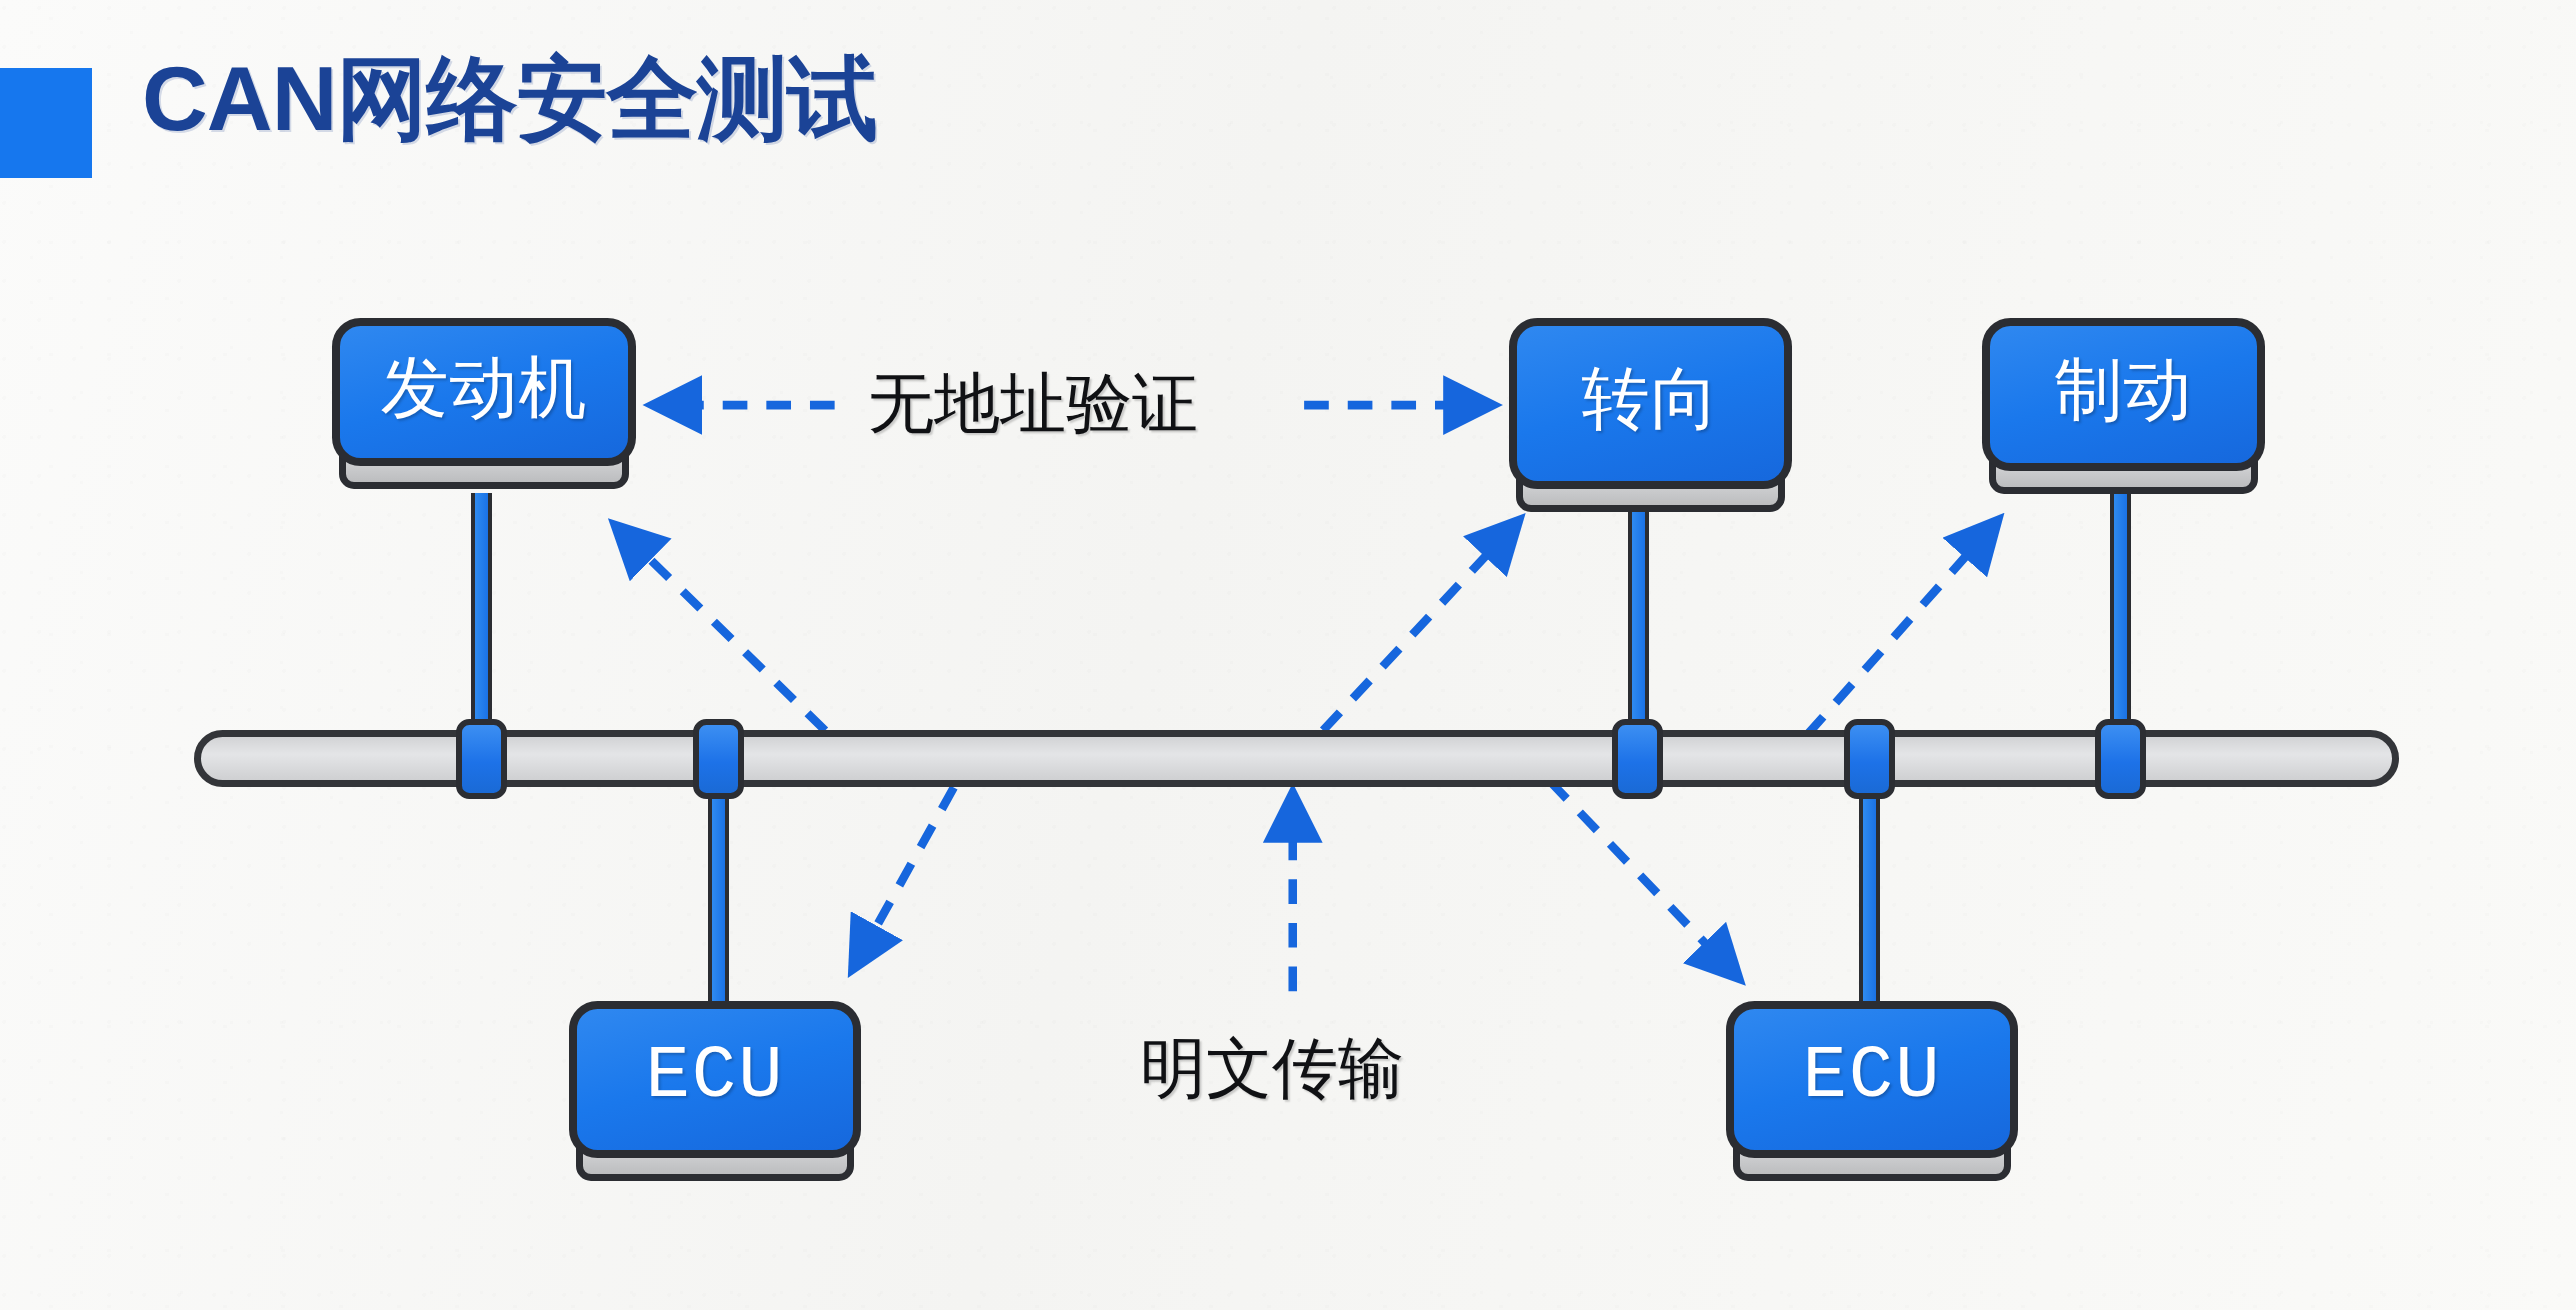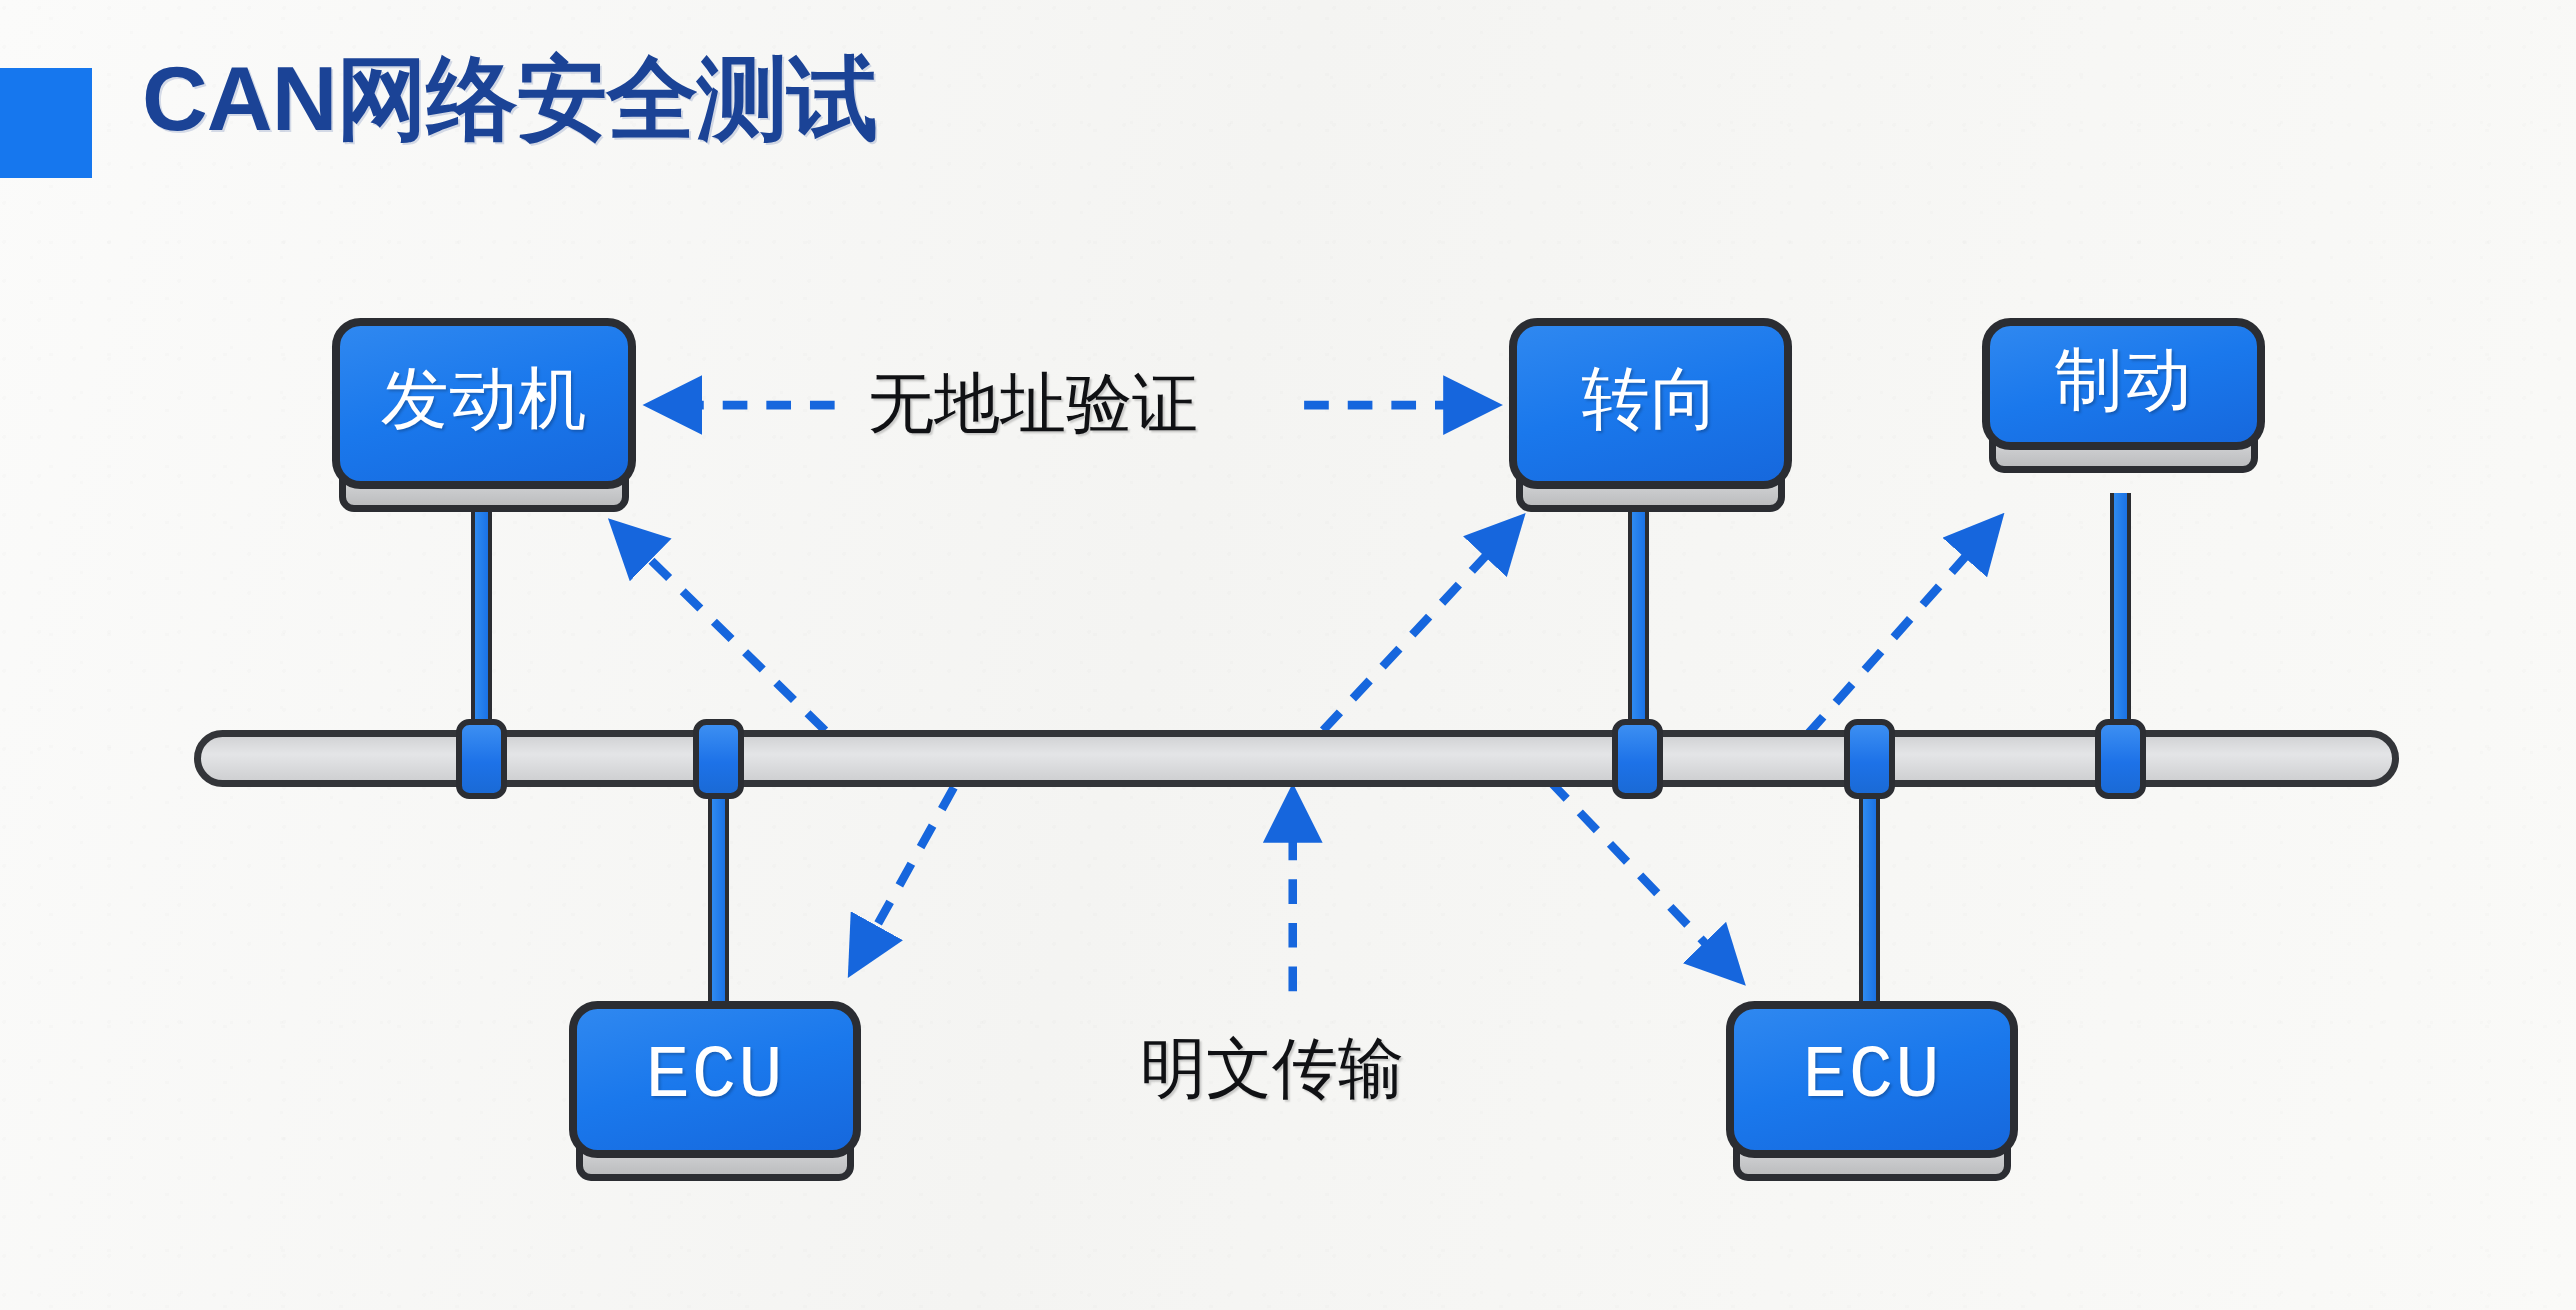--- a/index.html
+++ b/index.html
@@ -219,35 +219,35 @@
   <div class="cable" style="left:1859px; top:776px; height:228px;"></div>
 
   <div id="bus-bar"></div>
 
   <div class="bus-port" style="left:456px; top:719px;"></div>
   <div class="bus-port" style="left:693px; top:719px;"></div>
   <div class="bus-port" style="left:1612px; top:719px;"></div>
   <div class="bus-port" style="left:1844px; top:719px;"></div>
   <div class="bus-port" style="left:2095px; top:719px;"></div>
 
-  <div class="node" style="left:332px; top:318px; width:304px; height:171px;">
+  <div class="node" style="left:332px; top:318px; width:304px; height:148px;">
     <div class="node-base"></div>
     <div class="node-body">
       <span class="node-label cn">发动机</span>
     </div>
   </div>
 
   <div class="node" style="left:1497px; top:318px; width:283px; height:171px;margin-left:12px;">
     <div class="node-base"></div>
     <div class="node-body">
       <span class="node-label cn">转向</span>
     </div>
   </div>
 
-  <div class="node" style="left:1982px; top:318px; width:283px; height:132px;padding-left:31px;">
+  <div class="node" style="left:1982px; top:318px; width:283px; height:153px;padding-left:31px;">
     <div class="node-base"></div>
     <div class="node-body">
       <span class="node-label cn">制动</span>
     </div>
   </div>
 
   <div class="node" style="left:569px; top:1001px; width:292px; height:157px;">
     <div class="node-base"></div>
     <div class="node-body">
       <span class="node-label en">ECU</span>

